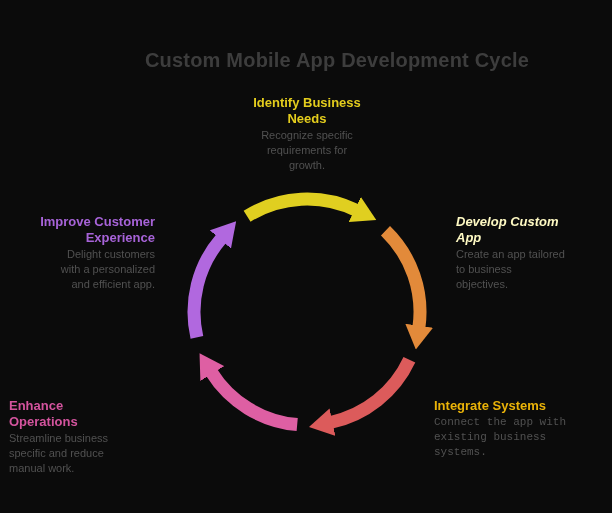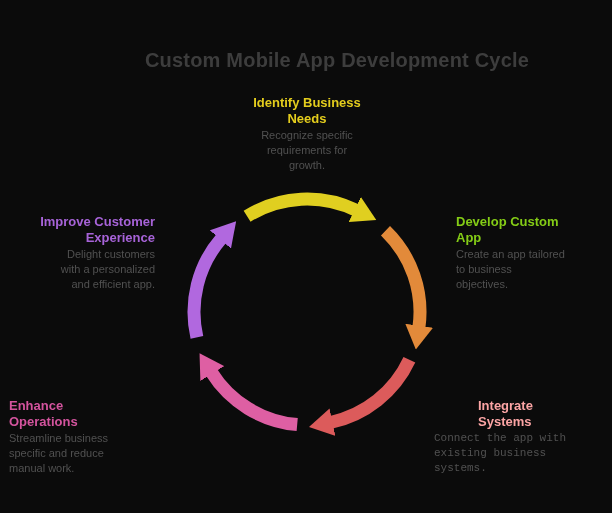--- a/index.html
+++ b/index.html
@@ -68,29 +68,29 @@
 
   <div class="stage s-top">
     <div class="stage-label" style="color: rgb(228, 205, 29);">Identify Business
 Needs</div>
     <div class="stage-desc" style="color: rgb(81, 81, 81);">Recognize specific
 requirements for
 growth.</div>
   </div>
 
   <div class="stage s-right">
-    <div class="stage-label" style="color: #84cc16;">Develop Custom
+    <div class="stage-label" style="color: #fef9c3; font-style: italic;">Develop Custom
 App</div>
     <div class="stage-desc" style="color: rgb(81, 81, 81);">Create an app tailored
 to business
 objectives.</div>
   </div>
 
   <div class="stage s-bottom-right">
-    <div class="stage-label" style="color: #fca5a5; margin-left: 44px;">Integrate Systems</div>
+    <div class="stage-label" style="color: #eab308;">Integrate Systems</div>
     <div class="stage-desc" style="color: rgb(81, 81, 81); font-family: Liberation Mono, monospace;">Connect the app with
 existing business
 systems.</div>
   </div>
 
   <div class="stage s-bottom-left">
     <div class="stage-label" style="color: rgb(212, 84, 158);">Enhance
 Operations</div>
     <div class="stage-desc" style="color: rgb(81, 81, 81);">Streamline business
 specific and reduce

